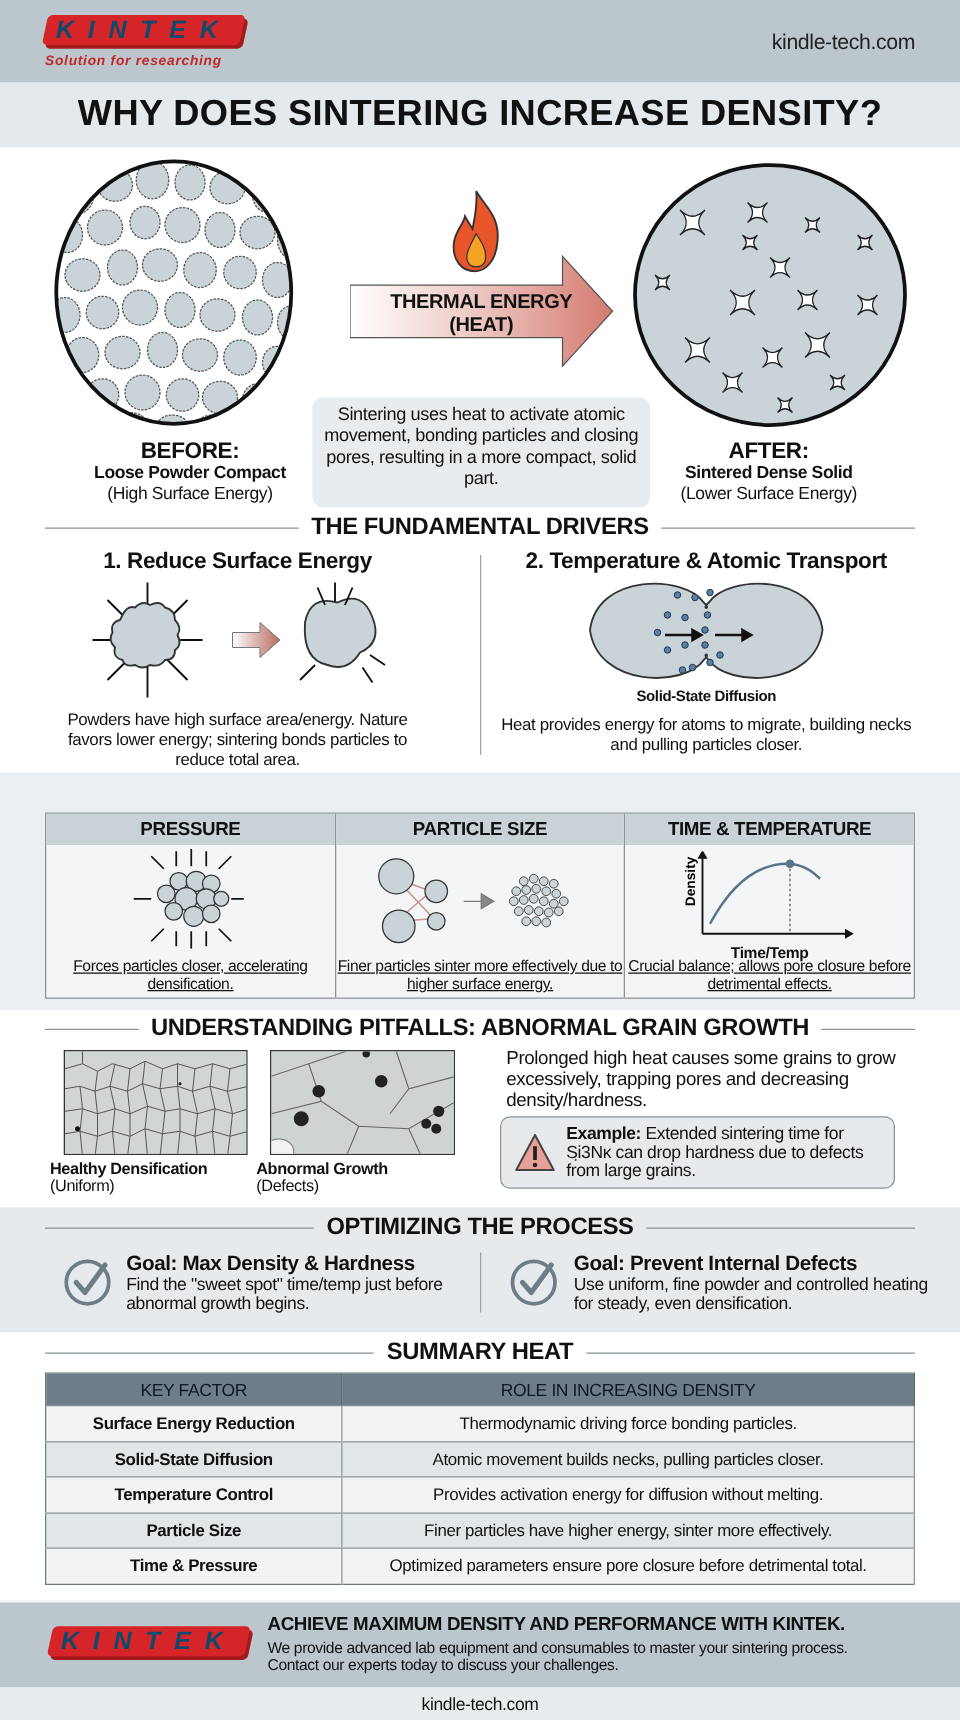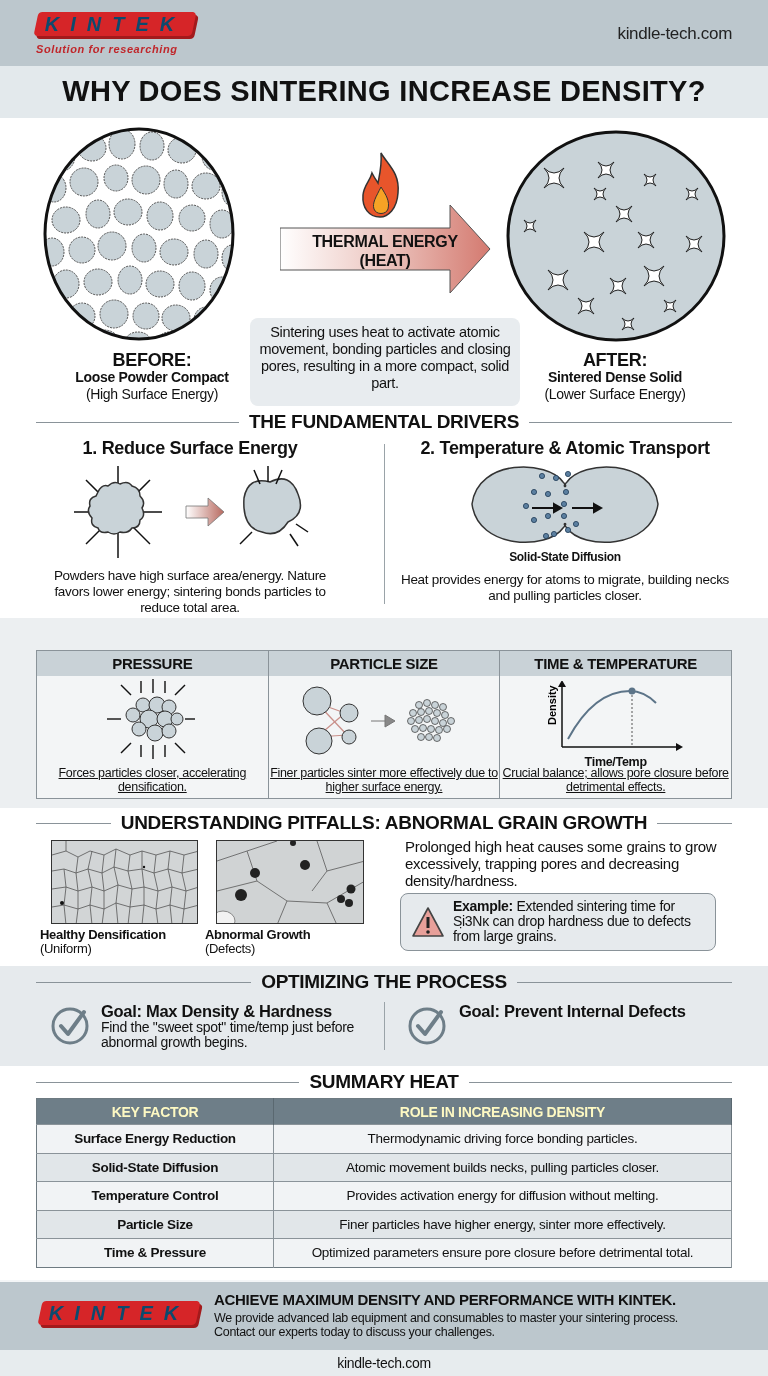--- a/index.html
+++ b/index.html
@@ -54,21 +54,21 @@
 
   
   .optimize { position: absolute; left: 0; top: 966px; width: 768px; height: 100px; background: #e6eaed; }
   .goal { position: absolute; }
   .goal .gt { font-weight: bold; font-size: 16.5px; line-height: 18px; }
   .goal .gd { font-size: 14px; line-height: 15px; }
 
   
   .summary { position: absolute; left: 0; top: 1066px; width: 768px; height: 214px; background: #fff; }
   table.sum { position: absolute; left: 36px; top: 1098px; width: 696px; border-collapse: collapse; border: 1px solid #6e7a81; }
-  table.sum th { background: #6e7e88; color: #fef9c3; font-size: 14px; height: 26px; font-weight: bold; border-right: 1px solid #5a6870; }
+  table.sum th { background: #6e7e88; color: #0f172a; font-size: 14px; height: 26px; font-weight: normal; border-right: 1px solid #5a6870; }
   table.sum td { height: 28.5px; font-size: 13.5px; text-align: center; border-top: 1px solid #8a9399; border-right: 1px solid #8a9399; }
   table.sum td.k { font-weight: bold; width: 237px; }
   table.sum tr:nth-child(odd) td { background: #f1f3f5; }
   table.sum tr:nth-child(even) td { background: #e1e6e9; }
 
   
   .footer { position: absolute; left: 0; top: 1282px; width: 768px; height: 68px; background: #bcc7cd; }
   .footer .logo { left: 40px; top: 19px; }
   .cta-title { position: absolute; left: 214px; top: 1291px; font-weight: bold; font-size: 15px; }
   .cta-desc { position: absolute; left: 214px; top: 1311px; font-size: 12.5px; line-height: 14px; width: 540px; }
@@ -443,20 +443,21 @@
   <div class="gt">Goal: Max Density &amp; Hardness</div>
   <div class="gd">Find the "sweet spot" time/temp just before abnormal growth begins.</div>
 </div>
 <div class="v-divider" style="left:384px;top:1002px;height:48px;"></div>
 <svg style="position:absolute;left:407px;top:1006px;" width="40" height="40" viewBox="0 0 40 40">
   <circle cx="20" cy="20" r="17" fill="none" stroke="#6e7e88" stroke-width="3"></circle>
   <path d="M11 20 L18 28 L34 6" fill="none" stroke="#6e7e88" stroke-width="4" stroke-linecap="round" stroke-linejoin="round"></path>
 </svg>
 <div class="goal narrow" style="left:459px;top:1002px;width:290px;">
   <div class="gt">Goal: Prevent Internal Defects</div>
+  <div class="gd">Use uniform, fine powder and controlled heating for steady, even densification.</div>
 </div>
 
 <div class="summary"></div>
 <div class="sec-head" style="top:1070px;">
   <div class="line"></div>
     <div class="t narrow">SUMMARY HEAT</div>
     <div class="line"></div>
 </div>
 <table class="sum narrow">
   <thead>

